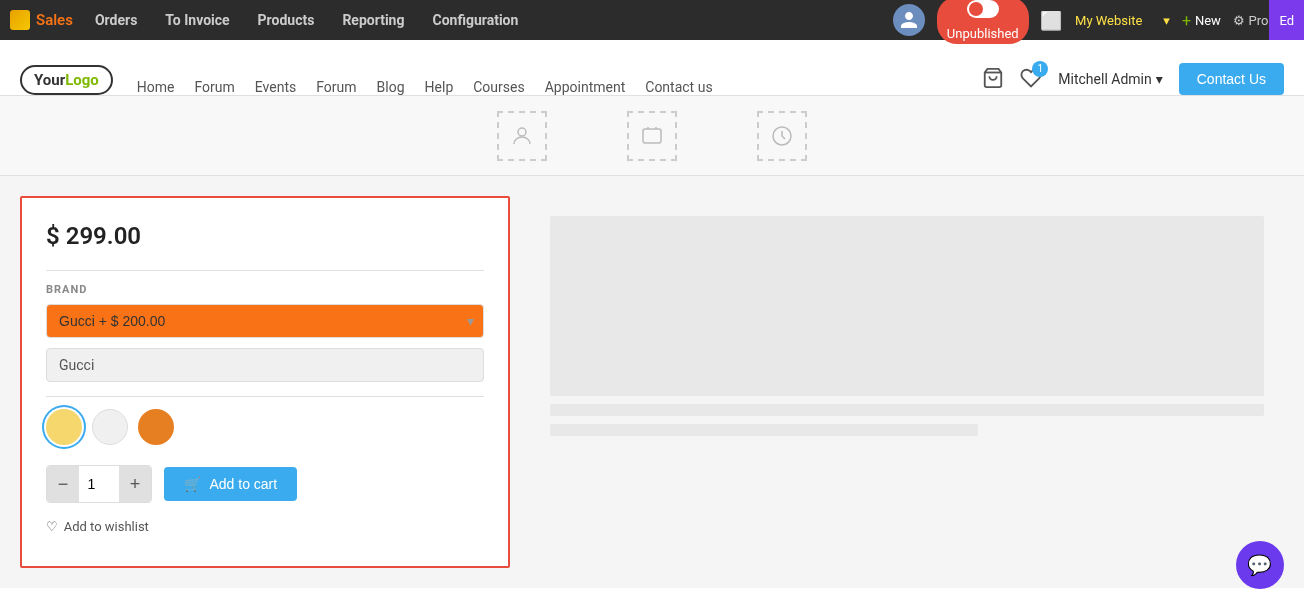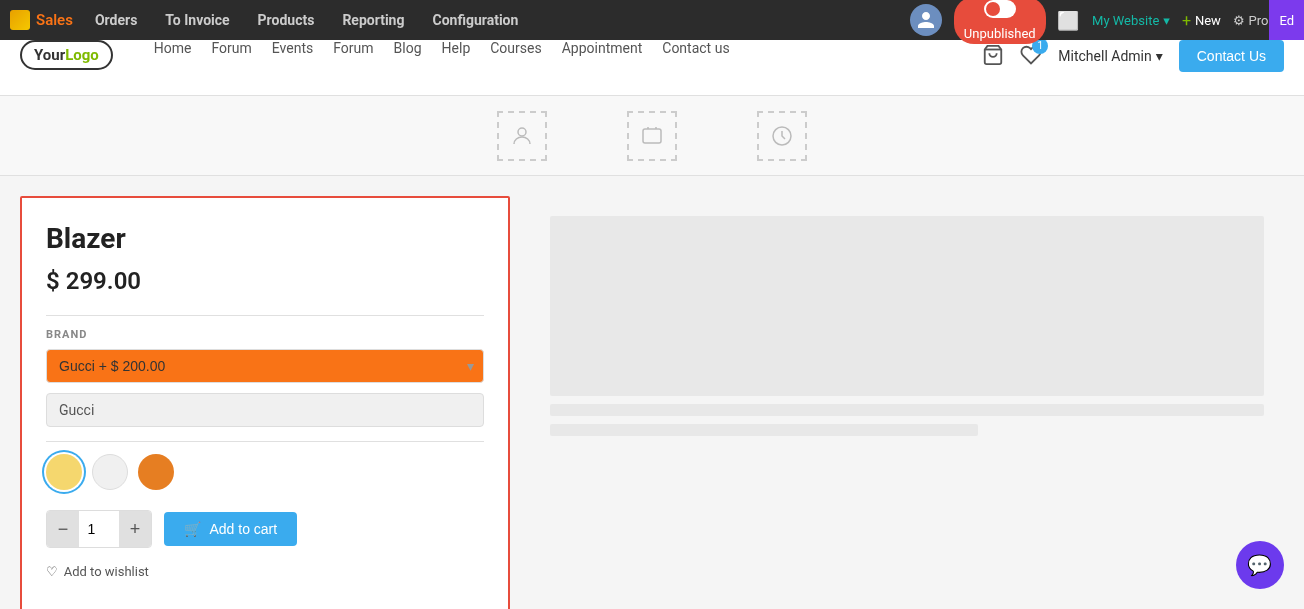--- a/index.html
+++ b/index.html
@@ -81,26 +81,26 @@
       width: 14px;
       height: 14px;
       background: #e74c3c;
       border-radius: 50%;
       position: absolute;
       top: 2px;
       left: 2px;
     }
 
     .my-website-btn {
-      color: #14b8a6;
+      color: #fde047;
       font-size: 13px;
       cursor: pointer;
       display: flex;
       align-items: center;
-      gap: 4px;
+      gap: 21px;
     }
     .mobile-icon {
       color: #ccc;
       font-size: 18px;
       cursor: pointer;
     }
     .new-btn {
       color: #fff;
       font-size: 13px;
       cursor: pointer;
@@ -127,26 +127,26 @@
       right: 0;
       top: 0;
       height: 40px;
       display: flex;
       align-items: center;
     }
 
     
     .website-nav {
       display: flex;
-      align-items: flex-start;
+      align-items: flex-end;
       border-bottom: 1px solid #e0e0e0;
       padding: 0 20px;
       height: 56px;
       background: #fff;
-      gap: 17px;
+      gap: 0;
     }
     .logo-wrap {
       display: flex;
       align-items: center;
       margin-right: 24px;
     }
     .logo-box {
       border: 2px solid #333;
       border-radius: 20px;
       padding: 4px 12px;
@@ -524,21 +524,20 @@
     <svg width="24" height="24" fill="none" stroke="#bbb" stroke-width="1.5" viewBox="0 0 24 24">
       <circle cx="12" cy="12" r="9"></circle>
         <path d="M12 7v5l3 3"></path>
     </svg>
   </div>
 </div>
 
 <div class="product-section">
 
   <div class="product-card">
-    <h1 class="product-title">Blazer</h1>
     <div class="product-price">$ 299.00</div>
 
     <hr class="product-divider">
 
     <div class="brand-label">BRAND</div>
 
     <div class="brand-select-wrap">
       <select><option>Gucci + $ 200.00</option></select>
       <span class="chevron">▾</span>
     </div>

